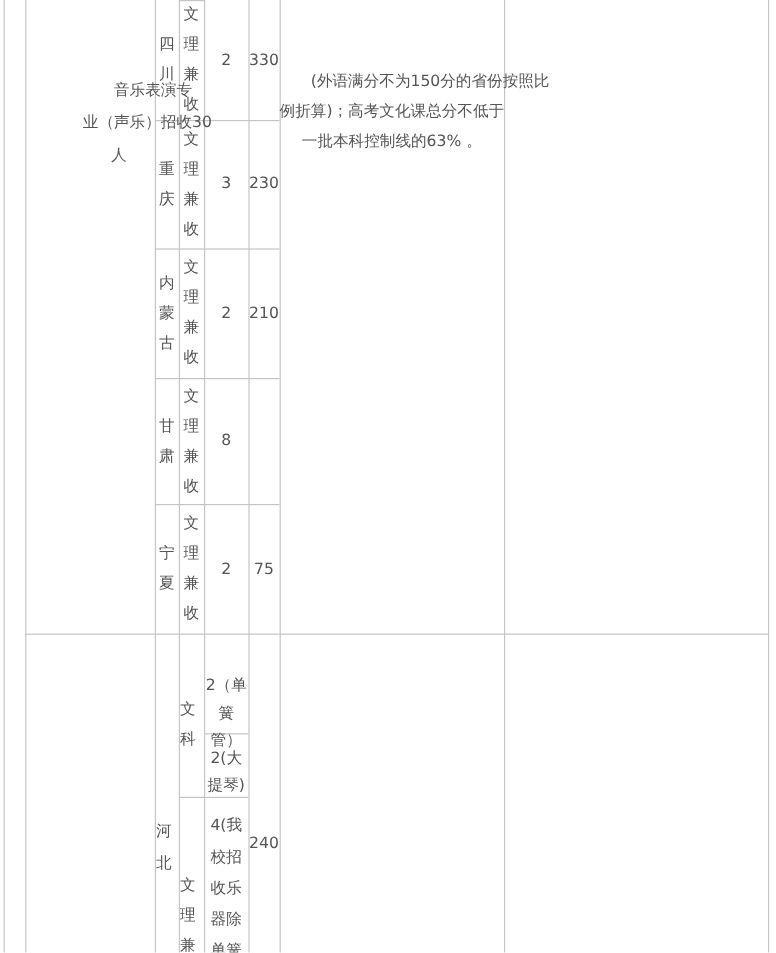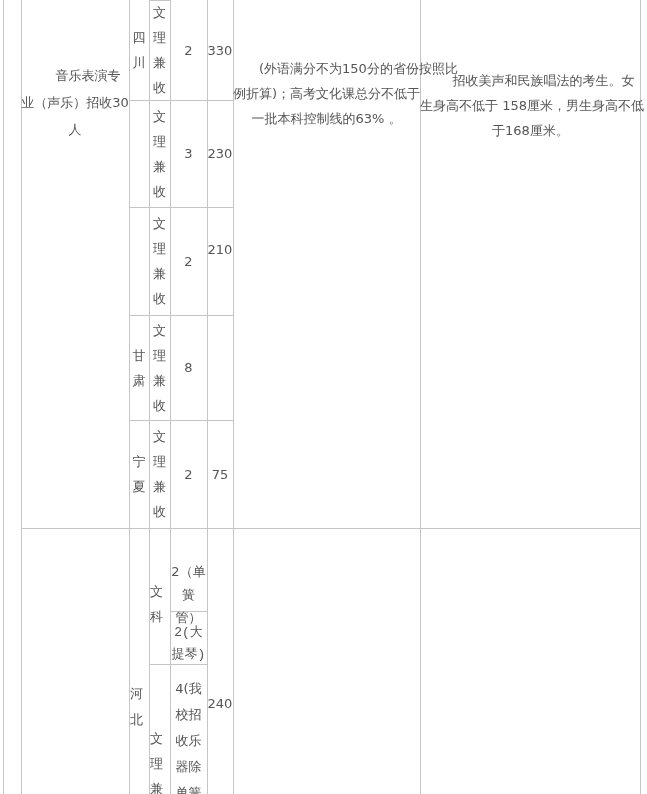--- a/index.html
+++ b/index.html
@@ -10,24 +10,24 @@
   .vl{position:absolute;top:0;height:794px;width:1px;background:#c5c5c5;}
   .hl{position:absolute;height:1px;background:#c5c5c5;}
   .cell{position:absolute;}
   .flexc{display:flex;align-items:center;justify-content:center;}
   
   .vtext{width:15px;line-height:25px;text-align:center;word-break:break-all;}
   .lh26{line-height:26px;text-align:center;}
   
   .lines>div{white-space:nowrap;text-align:center;}
   .lh23>div{line-height:23px;}
-  .lh22>div{line-height:22px;font-family:Liberation Mono, monospace;}
+  .lh22>div{line-height:22px;}
   .lh25>div{line-height:25px;}
   .lh26b>div{line-height:26px;}
-  .lh27>div{line-height:27px;}
+  .lh27>div{line-height:27px;padding-left:48px;}
   .ind>div:first-child{text-indent:2em;}
   .num{text-align:center;}
 </style>
 </head>
 <body>
 
 <div class="page">
 
   <div class="vl" style="left:3px"></div>
   <div class="vl" style="left:21px"></div>
@@ -60,37 +60,43 @@
   <div class="cell flexc" style="left:149px;top:0;width:21px;height:100px">
     <div class="vtext">文理兼收</div>
   </div>
   <div class="cell flexc" style="left:170px;top:0;width:37px;height:100px">
     <div class="num">2</div>
   </div>
   <div class="cell flexc" style="left:207px;top:0;width:26px;height:100px">
     <div class="num">330</div>
   </div>
 
+  <div class="cell flexc" style="left:129px;top:100px;width:20px;height:107px">
+    <div class="vtext">重庆</div>
+  </div>
   <div class="cell flexc" style="left:149px;top:100px;width:21px;height:107px">
     <div class="vtext">文理兼收</div>
   </div>
   <div class="cell flexc" style="left:170px;top:100px;width:37px;height:107px">
     <div class="num">3</div>
   </div>
   <div class="cell flexc" style="left:207px;top:100px;width:26px;height:107px">
     <div class="num">230</div>
   </div>
 
+  <div class="cell flexc" style="left:129px;top:207px;width:20px;height:108px">
+    <div class="vtext">内蒙古</div>
+  </div>
   <div class="cell flexc" style="left:149px;top:207px;width:21px;height:108px">
     <div class="vtext">文理兼收</div>
   </div>
   <div class="cell flexc" style="left:170px;top:207px;width:37px;height:108px">
     <div class="num">2</div>
   </div>
-  <div class="cell flexc" style="left:207px;top:195px;width:26px;height:108px">
+  <div class="cell flexc" style="left:207px;top:207px;width:26px;height:108px">
     <div class="num">210</div>
   </div>
 
   <div class="cell flexc" style="left:129px;top:315px;width:20px;height:105px">
     <div class="vtext">甘肃</div>
   </div>
   <div class="cell flexc" style="left:149px;top:315px;width:21px;height:105px">
     <div class="vtext">文理兼收</div>
   </div>
   <div class="cell flexc" style="left:170px;top:315px;width:37px;height:105px">
@@ -109,25 +115,20 @@
   <div class="cell flexc" style="left:207px;top:420px;width:26px;height:108px">
     <div class="num">75</div>
   </div>
 
   <div class="cell lines ind lh25" style="left:233px;top:56px;width:187px">
       <div>(外语满分不为150分的省份按照比</div>
       <div>例折算)；高考文化课总分不低于</div>
       <div>一批本科控制线的63% 。</div>
     </div>
 
-  <div class="cell lines ind lh25" style="left:420px;top:68px;width:221px">
-      <div>招收美声和民族唱法的考生。女</div>
-      <div>生身高不低于 158厘米，男生身高不低</div>
-      <div>于168厘米。</div>
-    </div>
 
   <div class="cell" style="left:129px;top:681px;width:20px">
     <div class="vtext lh26">河北</div>
   </div>
 
   <div class="cell" style="left:149px;top:579px;width:21px">
     <div class="vtext">文科</div>
   </div>
 
   <div class="cell lines lh23" style="left:170px;top:560px;width:37px">

